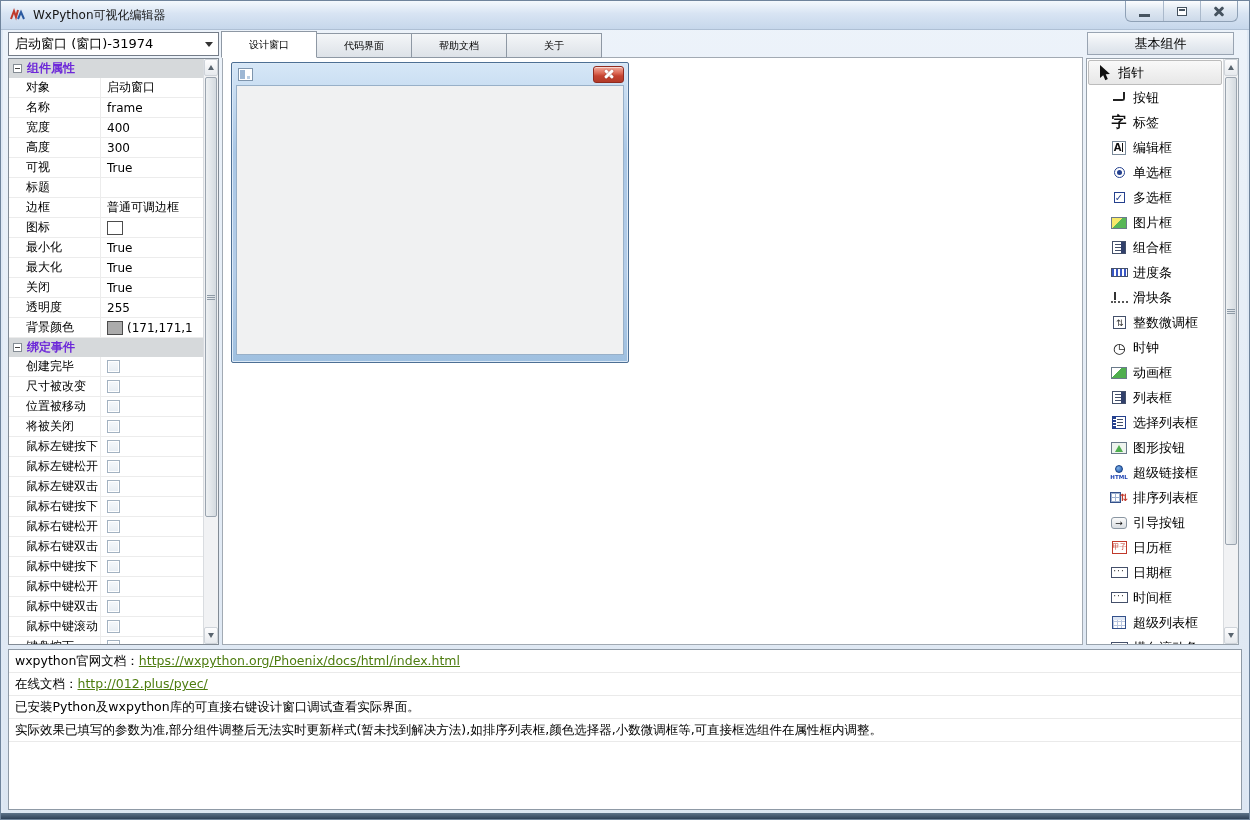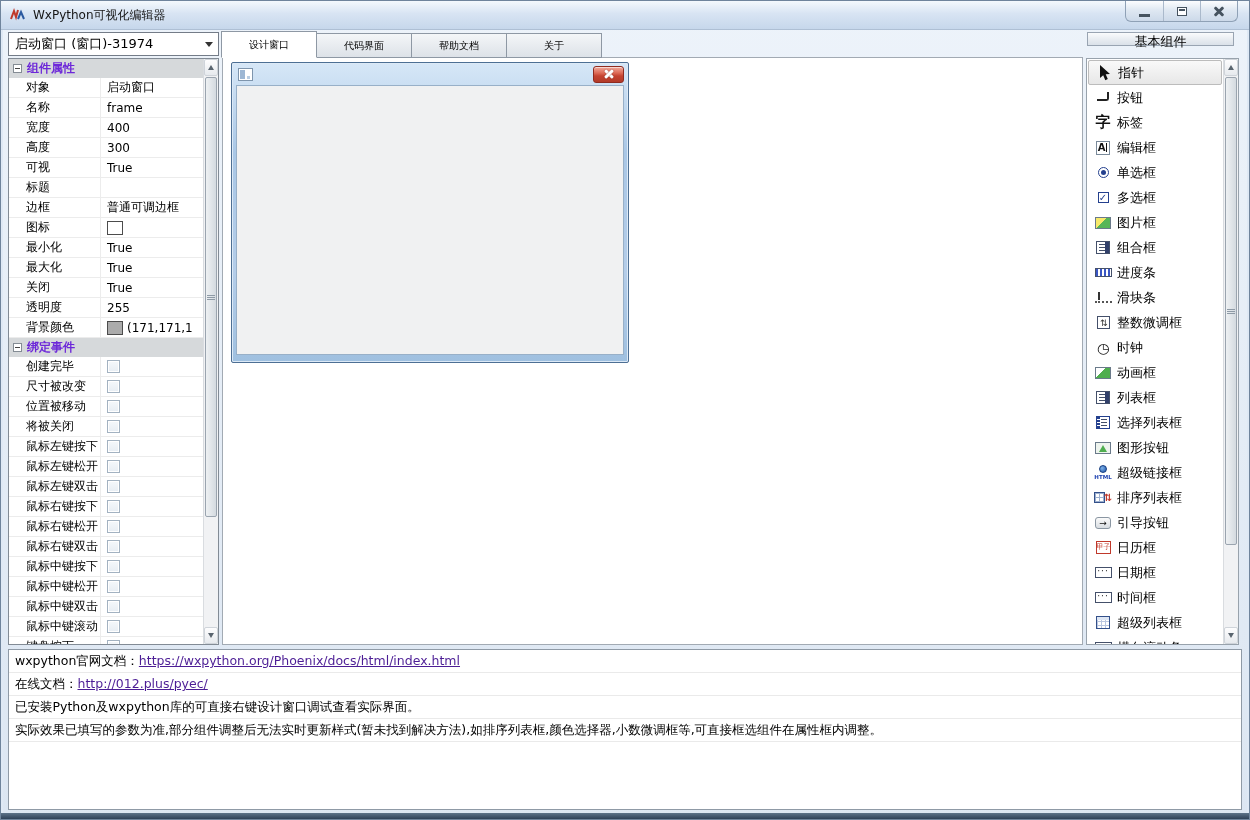--- a/index.html
+++ b/index.html
@@ -76,26 +76,26 @@
   .pv-icon::after { content:''; position:absolute; right:2px; bottom:1px; width:3px; height:3px; background:#b9cde2; }
   .pv-close { margin-left:auto; width:31px; height:17px; border:1px solid #8f2b20; border-radius:3px; position:relative;
     background:linear-gradient(#f2ab9d,#dd6a56 40%,#c44331 60%,#b23a29);
     box-shadow:inset 0 1px 0 rgba(255,255,255,.55); }
   .pv-x { position:absolute; left:50%; top:50%; width:9px; height:9px; transform:translate(-50%,-50%); }
   .pv-x::before,.pv-x::after { content:''; position:absolute; left:-1px; top:3px; width:11px; height:3px; background:#fff;
     border-radius:1px; box-shadow:0 0 1px #7c2417; }
   .pv-x::before { transform:rotate(45deg); } .pv-x::after { transform:rotate(-45deg); }
   .pv-client { height:270px; background:#f0f1f2; border:1px solid #98b0c8; }
   
-  .palette-header { position:absolute; left:1087px; top:32px; width:147px; height:14px;
+  .palette-header { position:absolute; left:1087px; top:32px; width:147px; height:23px;
     background:linear-gradient(#fafbfc,#e9edf2 50%,#dae1e9); border:1px solid #99a4b2;
-    display:flex; align-items:flex-start; justify-content:center; font-size:13px; }
+    display:flex; align-items:center; justify-content:center; font-size:13px; }
   .palette { position:absolute; left:1086px; top:58px; width:153px; height:587px; background:#fff; border:1px solid #98a2ac; overflow:hidden; }
   .pal-content { position:absolute; left:0; top:0; width:136px; bottom:0; overflow:hidden; padding-top:1px; }
-  .pal-item { height:25px; display:flex; align-items:center; padding-left:5px; font-size:13px; white-space:nowrap; }
+  .pal-item { height:25px; display:flex; align-items:center; padding-left:21px; font-size:13px; white-space:nowrap; }
   .pal-item.selected { background:linear-gradient(#f9f9f9,#e7e7e7); border:1px solid #bcbcbc; border-radius:2px; margin:0 1px; padding-left:4px; }
   .pal-icon { width:22px; flex:none; display:flex; align-items:center; justify-content:center; margin-right:3px; }
   
   .ic-btn { width:12px; height:9px; border-right:2px solid #222; border-bottom:2px solid #222; border-radius:0 0 3px 0; margin-bottom:3px; }
   .ic-char { font-weight:bold; font-size:15px; color:#111; line-height:15px; }
   .ic-edit { font-size:10px; font-weight:bold; border:1px solid #7a8a9a; background:#fff; height:14px; line-height:12px; padding:0 2px 0 1px; color:#111; }
   .ic-edit::after { content:''; display:inline-block; width:1px; height:9px; background:#111; margin-left:1px; vertical-align:-1px; }
   .ic-radio { width:11px; height:11px; border-radius:50%; border:1px solid #24408e; position:relative; background:#fff; }
   .ic-radio::after { content:''; position:absolute; left:2px; top:2px; width:5px; height:5px; border-radius:50%; background:#24408e; }
   .ic-check { width:11px; height:11px; border:1px solid #24408e; background:#fff; color:#24408e; font-size:10px; font-weight:bold; line-height:10px; text-align:center; }
@@ -130,21 +130,21 @@
   .ic-wiz { width:16px; height:12px; border:1px solid #8a96a2; border-radius:3px; background:linear-gradient(#fbfbfb,#d8dde2);
     font-size:9px; line-height:10px; text-align:center; color:#111; }
   .ic-cal { width:15px; height:13px; border:1px solid #c0392b; background:#fff; color:#c0392b; font-size:7px; line-height:11px; text-align:center; overflow:hidden; }
   .ic-field { width:17px; height:11px; border:1px solid #44506a; background:#fff; color:#333; font-size:9px; line-height:7px; text-align:center; letter-spacing:1px; }
   .ic-grid { width:14px; height:13px; border:1px solid #33508a; background-color:#fff;
     background-image:linear-gradient(#b9c6e0 1px,transparent 1px),linear-gradient(90deg,#b9c6e0 1px,transparent 1px);
     background-size:4px 4px; box-shadow:inset 0 3px 0 #dde6f4; }
   
   .helpbox { position:absolute; left:8px; top:649px; width:1234px; height:161px; background:#fff; border:1px solid #8f9aa6; font-size:12.5px; }
   .help-line { height:23px; line-height:22px; padding-left:6px; border-bottom:1px solid #eaeaea; white-space:nowrap; overflow:hidden; }
-  .help-link { color:#4c1d95; text-decoration:underline; cursor:pointer; }
+  .help-link { color:#4d7c0f; text-decoration:underline; cursor:pointer; }
 </style>
 </head>
 <body>
 
 <div class="titlebar">
   <svg class="app-icon" viewBox="0 0 18 16">
     <path d="M2 12 L5 4 L7 10 L9 3" stroke="#c0392b" stroke-width="2" fill="none"></path>
     <path d="M9 12 L12 5 L15 12" stroke="#2c5aa0" stroke-width="2" fill="none"></path>
   </svg>
   <span class="title-text">WxPython可视化编辑器</span>

